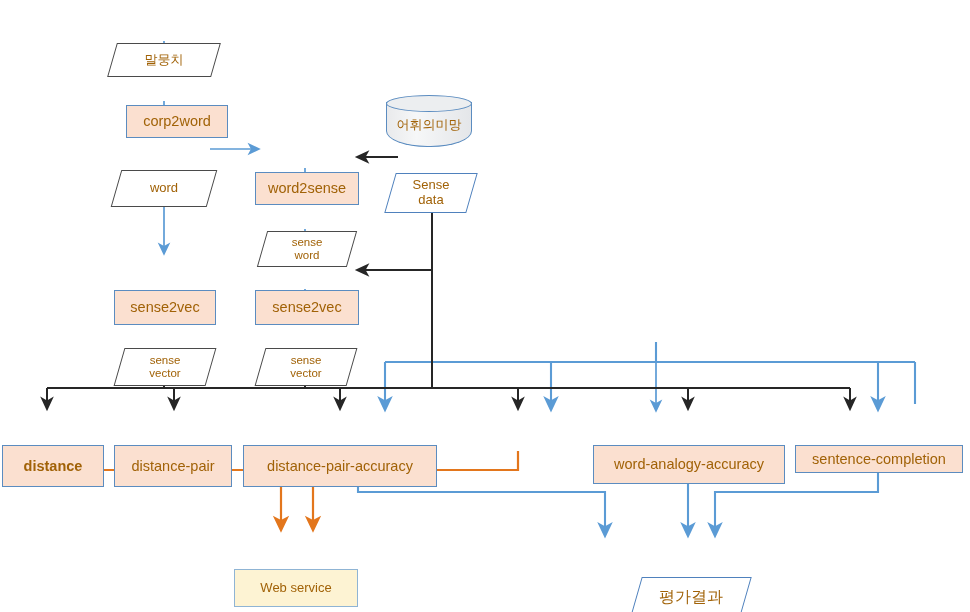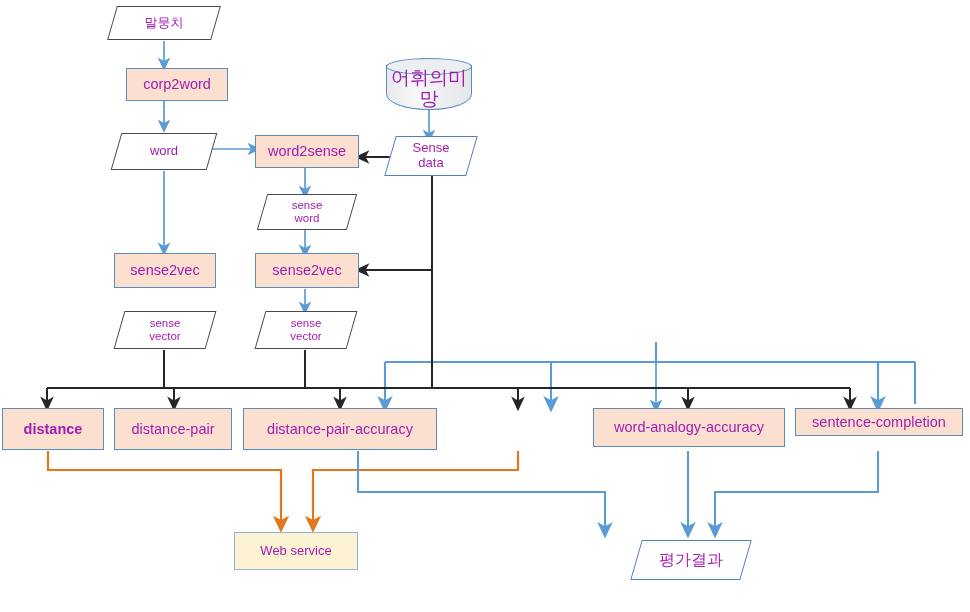--- a/index.html
+++ b/index.html
@@ -1,31 +1,31 @@
 <!DOCTYPE html>
 <html><head>
 <meta charset="utf-8">
 <style>
   html,body{margin:0;padding:0;background:#ffffff;}
   body{font-family:"Liberation Sans","DejaVu Sans",sans-serif;}
   #canvas{position:relative;width:970px;height:612px;background:#fff;overflow:hidden;}
   svg#wires{position:absolute;left:0;top:0;width:970px;height:612px;}
   .node{position:absolute;box-sizing:border-box;display:flex;align-items:center;
-        justify-content:center;text-align:center;color:#a21caf;line-height:1.12;}
+        justify-content:center;text-align:center;color:#a16207;line-height:1.12;margin-top:37px;}
   
   .proc{background:#fbe0d0;border:1.6px solid #5b8cc0;font-size:14.5px;}
   
   .para{background:#ffffff;font-size:13px;}
   .para .skew{position:absolute;left:0;top:0;right:0;bottom:0;
        border:1.4px solid #4a4a4a;background:#fff;
        transform:skewX(-16deg);z-index:0;}
   .para.blueline .skew{border-color:#4f81bd;}
   .para .txt{position:relative;z-index:1;width:100%;}
   
-  .cyl{font-size:19px;}
+  .cyl{font-size:13px;}
   .cyl .body{position:absolute;left:0;right:0;top:7px;bottom:0;
        background:linear-gradient(to right,#e9eaec 0%,#f6f7f8 35%,#e4e6e9 100%);
        border-left:1.3px solid #5b8cc0;border-right:1.3px solid #5b8cc0;
        border-bottom:1.3px solid #5b8cc0;border-radius:0 0 48% 48%/0 0 16px 16px;}
   .cyl .top{position:absolute;left:0;right:0;top:0;height:15px;
        background:#eceef0;border:1.3px solid #5b8cc0;border-radius:50%/50%;}
   .cyl .txt{position:relative;z-index:2;width:100%;padding-top:8px;}
   
   .websvc{background:#fdf3d3;border:1.5px solid #8fb4d4;font-size:13px;}
   .lbl-big{font-size:16px;}

